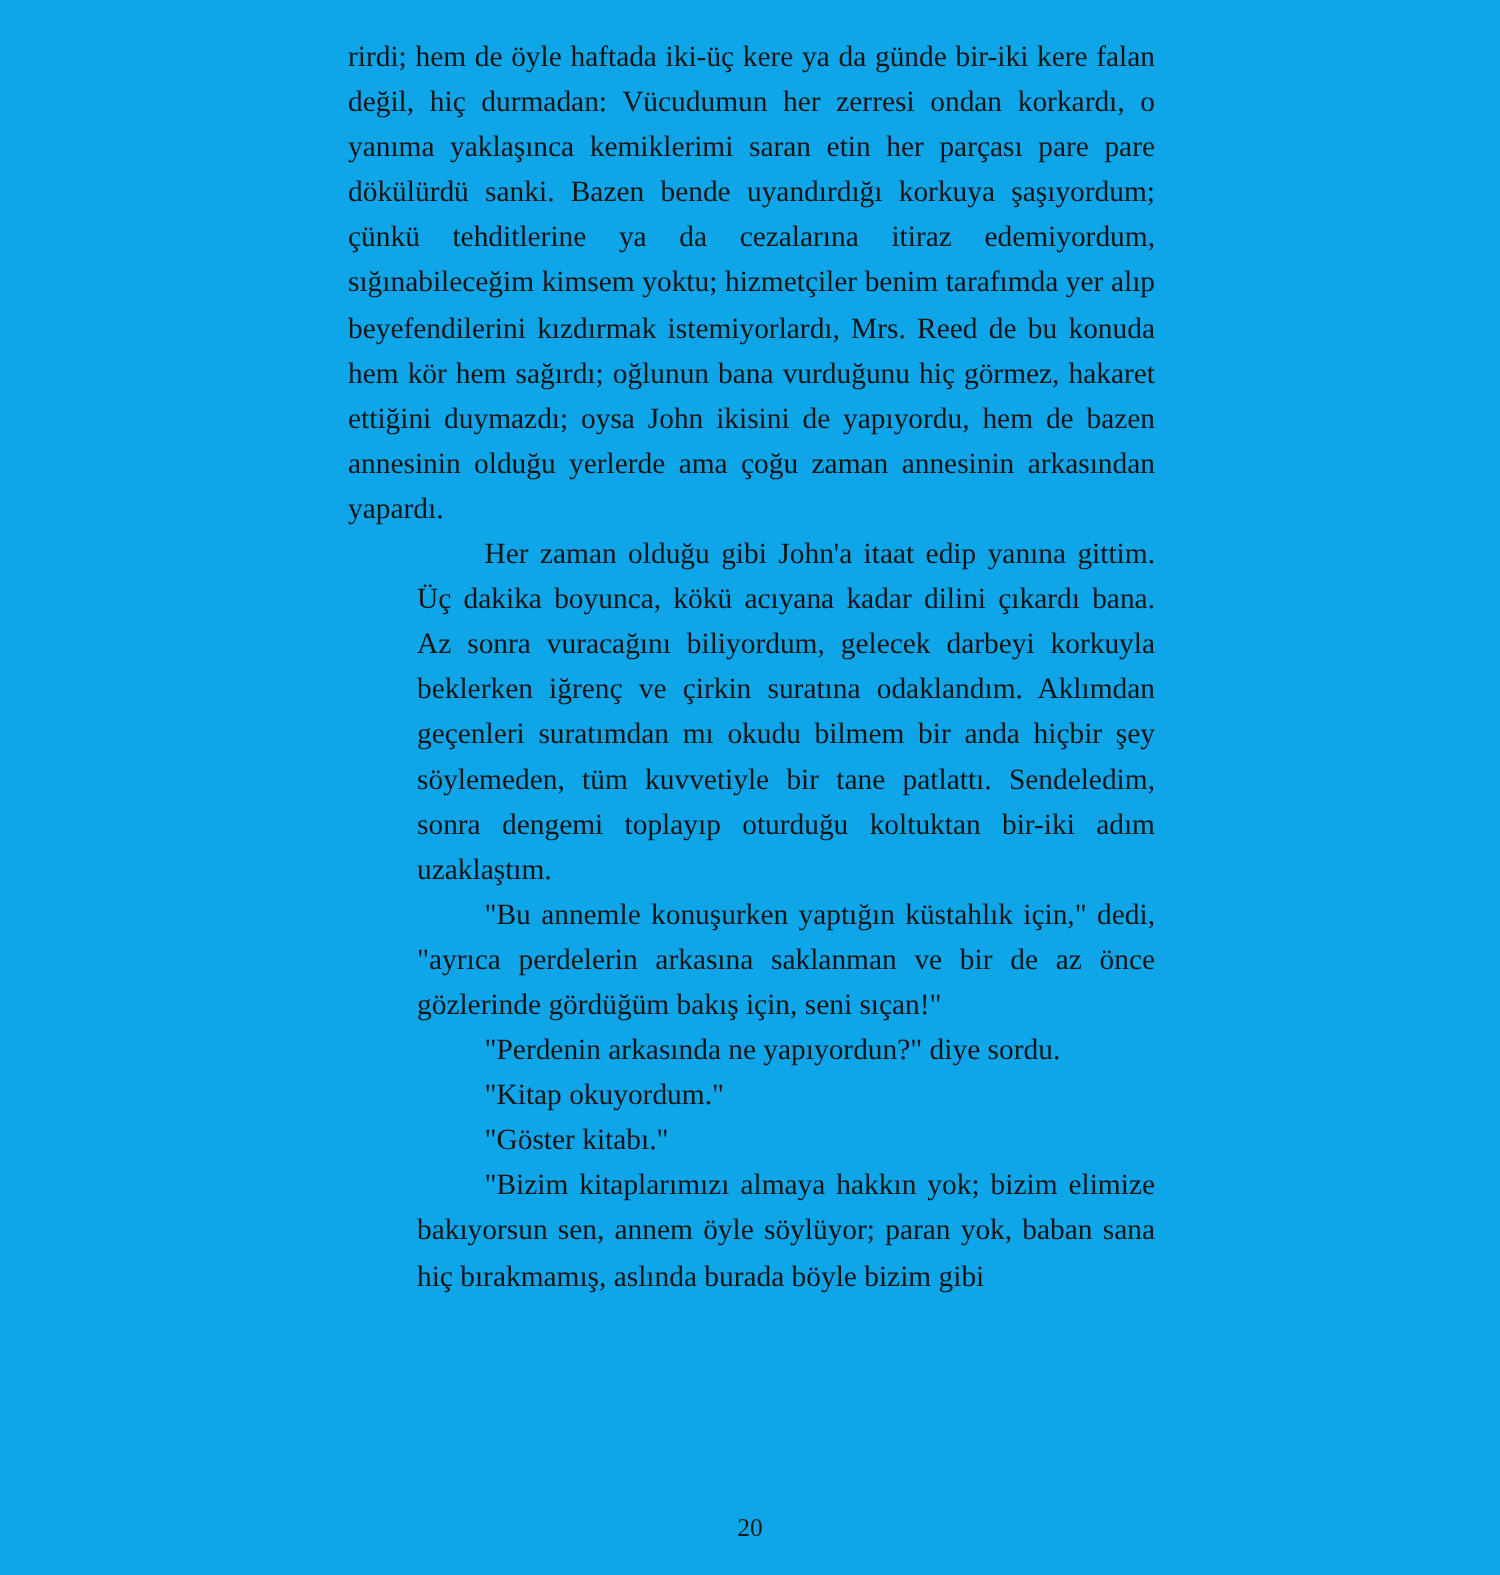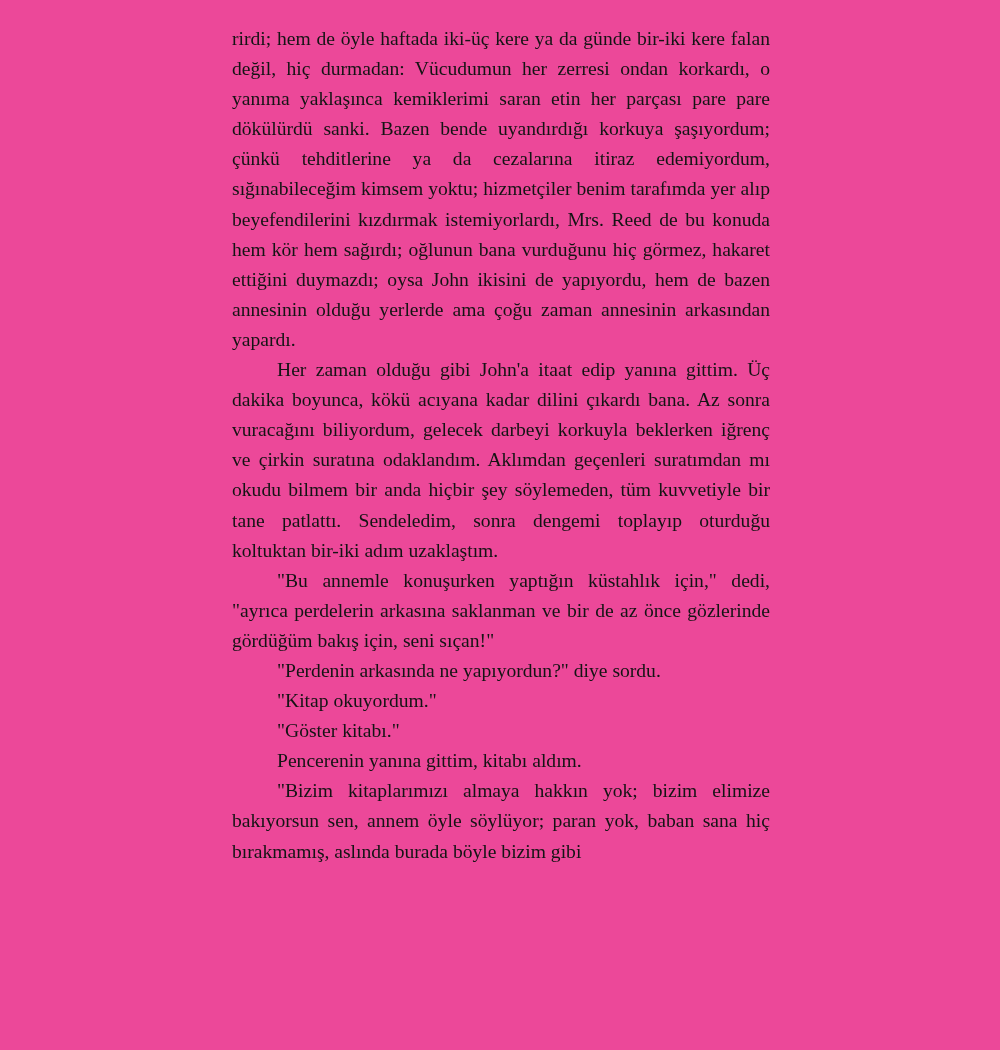--- a/index.html
+++ b/index.html
@@ -4,21 +4,21 @@
 <style>
   html, body {
     margin: 0;
     padding: 0;
     background: #ffffff;
   }
   .page {
     position: relative;
     width: 1000px;
     height: 1050px;
-    background: #ec4899;
+    background: #0ea5e9;
     overflow: hidden;
     font-family: "Liberation Serif", "DejaVu Serif", serif;
   }
   .text-column {
     position: absolute;
     left: 232px;
     top: 24px;
     width: 538px;
   }
   .para {
@@ -26,20 +26,21 @@
     text-align: justify;
     text-justify: inter-word;
     font-size: 19.6px;
     line-height: 30.1px;
     color: #141414;
     -webkit-font-smoothing: antialiased;
     hyphens: manual;
   }
   .para.indent {
     text-indent: 45px;
+    margin-left: 46px;
   }
   .para.cont {
     text-indent: 0;
   }
   
   .para { text-align-last: left; }
   .page-number {
     position: absolute;
     left: 0;
     right: 0;
@@ -57,19 +58,19 @@
 <div class="page">
 
   <div class="text-column">
 
     <p class="para cont">rirdi; hem de öyle haftada iki-üç kere ya da günde bir-iki kere falan değil, hiç durmadan: Vücudumun her zerresi ondan korkardı, o yanıma yaklaşınca kemiklerimi saran etin her parçası pare pare dökülürdü sanki. Bazen bende uyandırdığı korkuya şaşıyordum; çünkü tehditlerine ya da cezalarına itiraz edemiyordum, sığınabileceğim kimsem yoktu; hizmetçiler benim tarafımda yer alıp beyefendilerini kızdırmak istemiyorlardı, Mrs. Reed de bu konuda hem kör hem sağırdı; oğlunun bana vurduğunu hiç görmez, hakaret ettiğini duymazdı; oysa John ikisini de yapıyordu, hem de bazen annesinin olduğu yerlerde ama çoğu zaman annesinin arkasından yapardı.</p>
     <p class="para indent">Her zaman olduğu gibi John'a itaat edip yanına gittim. Üç dakika boyunca, kökü acıyana kadar dilini çıkardı bana. Az sonra vuracağını biliyordum, gelecek darbeyi korkuyla beklerken iğrenç ve çirkin suratına odaklandım. Aklımdan geçenleri suratımdan mı okudu bilmem bir anda hiçbir şey söylemeden, tüm kuvvetiyle bir tane patlattı. Sendeledim, sonra dengemi toplayıp oturduğu koltuktan bir-iki adım uzaklaştım.</p>
     <p class="para indent">"Bu annemle konuşurken yaptığın küstahlık için," dedi, "ayrıca perdelerin arkasına saklanman ve bir de az önce gözlerinde gördüğüm bakış için, seni sıçan!"</p>
     <p class="para indent">"Perdenin arkasında ne yapıyordun?" diye sordu.</p>
     <p class="para indent">"Kitap okuyordum."</p>
     <p class="para indent">"Göster kitabı."</p>
-    <p class="para indent">Pencerenin yanına gittim, kitabı aldım.</p>
     <p class="para indent">"Bizim kitaplarımızı almaya hakkın yok; bizim elimize bakıyorsun sen, annem öyle söylüyor; paran yok, baban sana hiç bırakmamış, aslında burada böyle bizim gibi</p>
 
   </div>
 
+  <div class="page-number">20</div>
 
 </div>
 
 </body></html>

